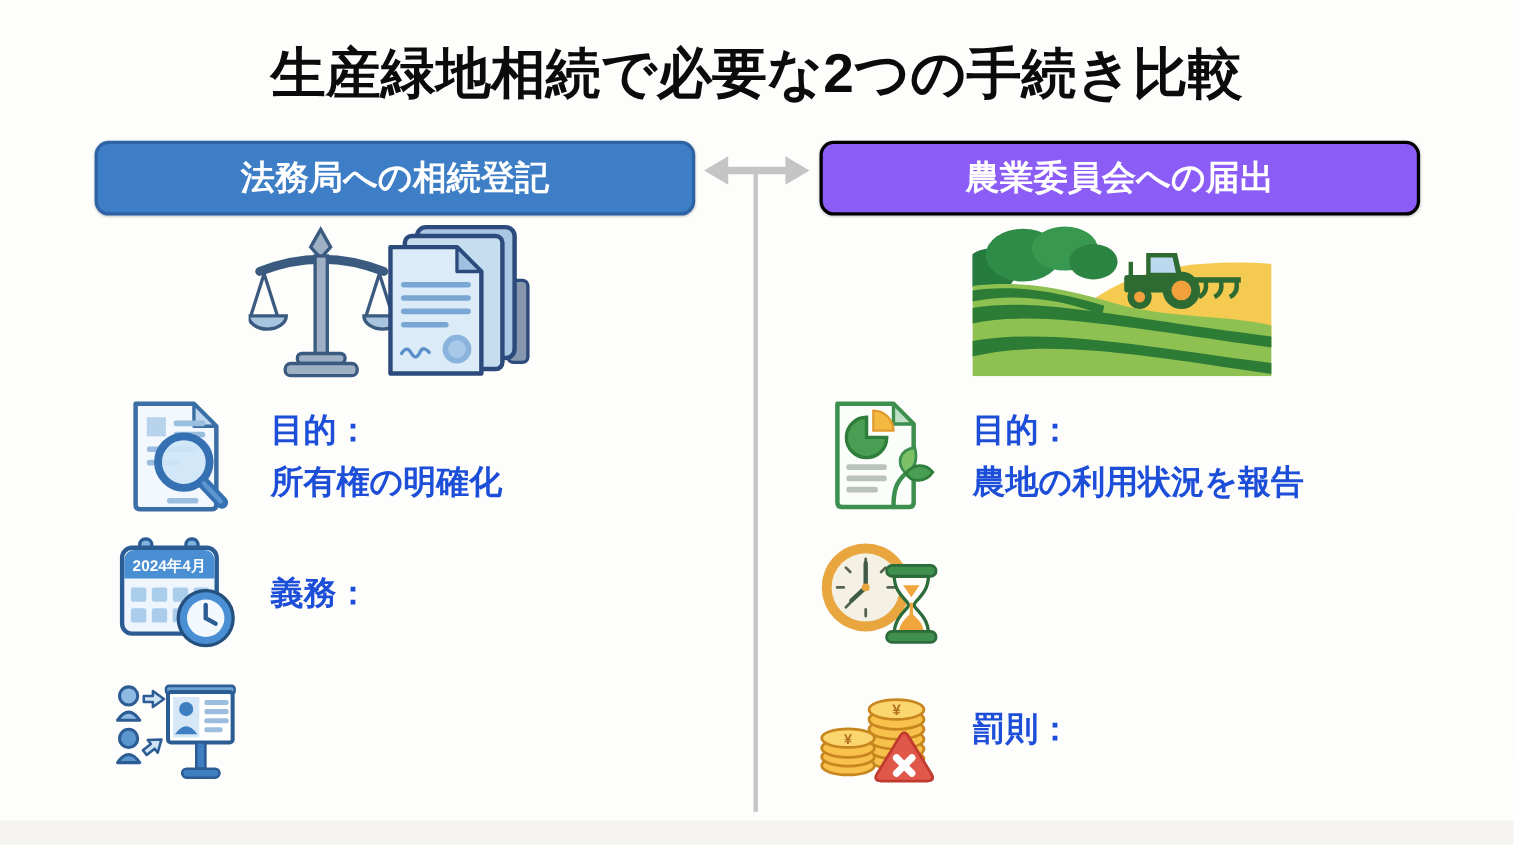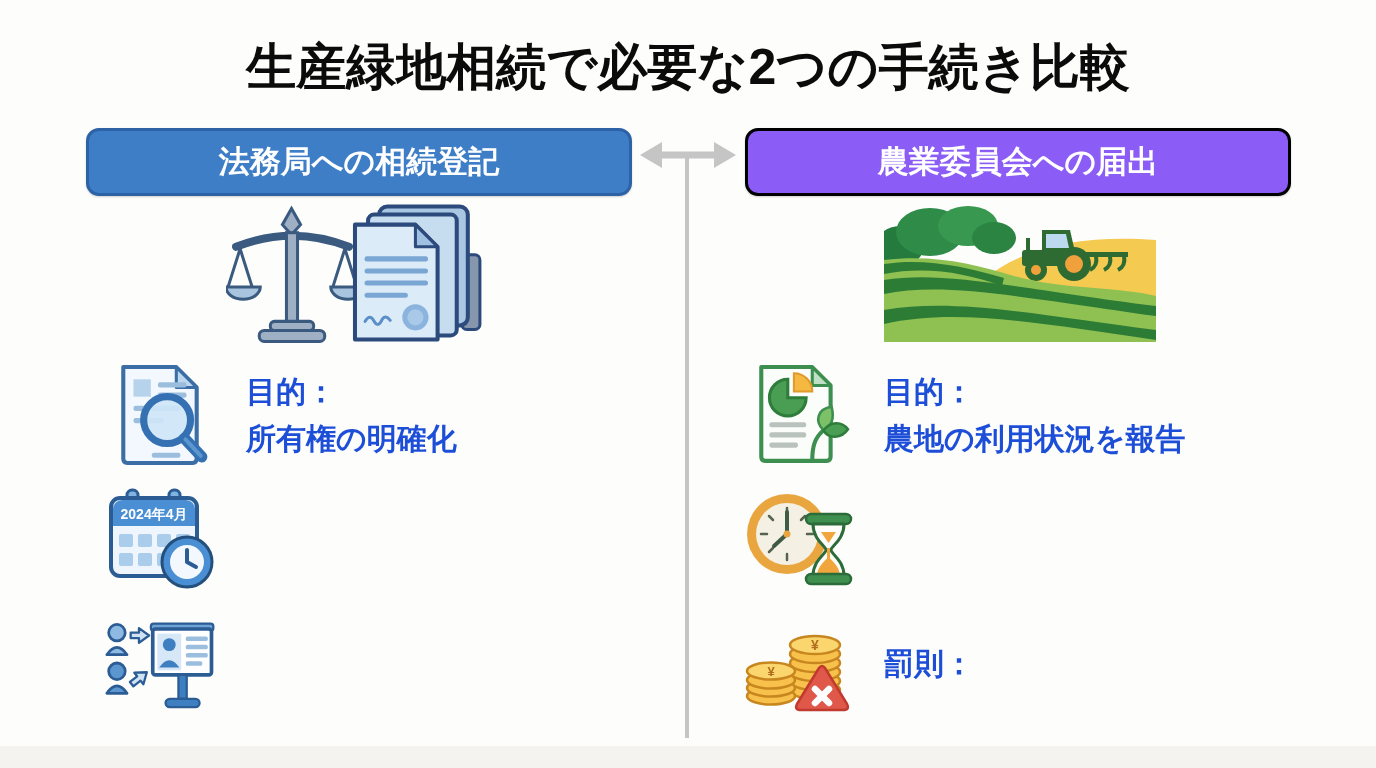--- a/index.html
+++ b/index.html
@@ -151,20 +151,21 @@
           <rect x="14" y="65" width="14" height="13" rx="2"></rect>
             <rect x="33" y="65" width="14" height="13" rx="2"></rect>
           <rect x="52" y="65" width="14" height="13" rx="2"></rect>
         </g>
         <circle cx="82" cy="74" r="25" fill="#4a8fd4" stroke="#24507e" stroke-width="3"></circle>
         <circle cx="82" cy="74" r="17" fill="#f2f8fd"></circle>
         <path d="M82,74 L82,62 M82,74 L91,79" stroke="#2c5c94" stroke-width="4" stroke-linecap="round" fill="none"></path>
       </svg>
     </div>
     <div class="row-text">
+      <div class="row-label">義務：</div>
     </div>
   </div>
 
   <div class="row l y3">
     <div class="row-icon">
       <svg viewBox="0 0 122 102">
         <circle cx="13" cy="18" r="9" fill="#8db9e2" stroke="#2c5c94" stroke-width="3"></circle>
         <path d="M2,42 Q13,26 24,42 Z" fill="#8db9e2" stroke="#2c5c94" stroke-width="3" stroke-linejoin="round"></path>
         <circle cx="13" cy="60" r="9" fill="#5b96cf" stroke="#2c5c94" stroke-width="3"></circle>
         <path d="M2,84 Q13,68 24,84 Z" fill="#5b96cf" stroke="#2c5c94" stroke-width="3" stroke-linejoin="round"></path>

